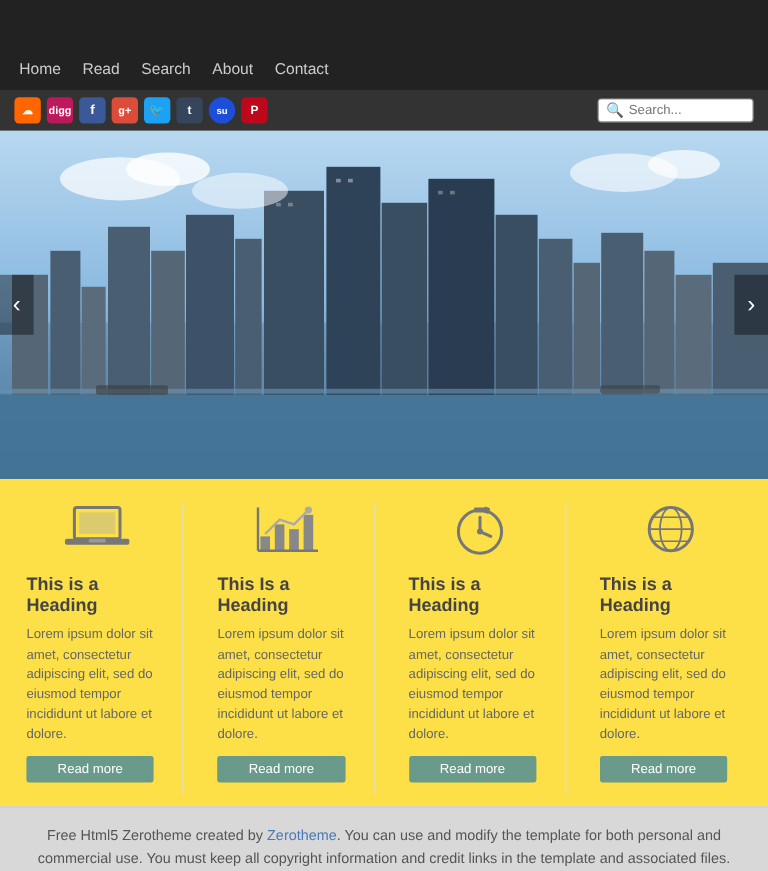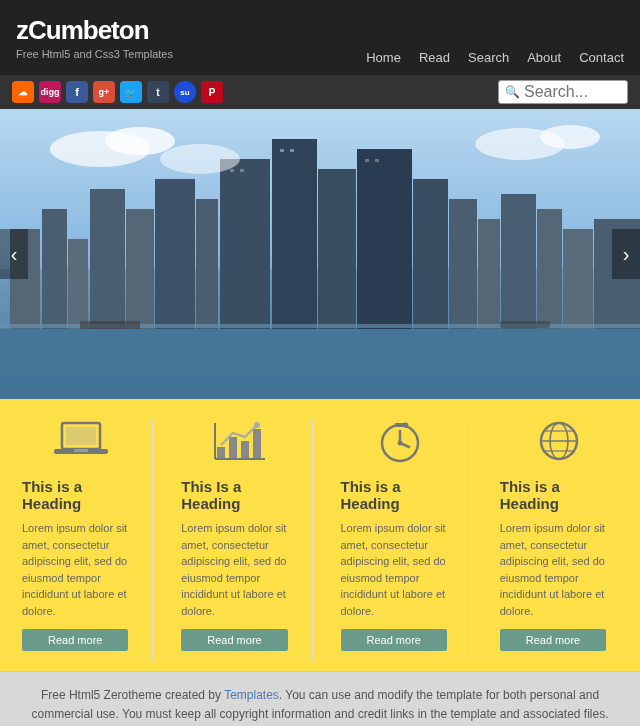--- a/index.html
+++ b/index.html
@@ -75,21 +75,21 @@
       align-items: center;
       background: #fff;
       border: 1px solid #999;
       border-radius: 3px;
       padding: 2px 6px;
       width: 130px;
     }
     .search-wrap input {
       border: none;
       outline: none;
-      font-size: 16px;
+      font-size: 11px;
       width: 100%;
       color: #6d28d9;
     }
     .search-icon-char {
       color: #999;
       font-size: 12px;
       margin-right: 4px;
     }
 
     
@@ -192,24 +192,20 @@
     .sky-gradient {
       position: absolute;
       top: 0; left: 0; right: 0; bottom: 0;
       background: linear-gradient(180deg, #b8d8f0 0%, #a0c8e8 25%, #88b8e0 50%, #6898c0 70%, #5080a8 100%);
     }
   </style>
 </head>
 <body>
 
 <div class="header">
-  <div>
-    <div class="logo-title">zCumbeton</div>
-    <div class="logo-subtitle">Free Html5 and Css3 Templates</div>
-  </div>
   <nav class="nav">
     <a href="#">Home</a>
     <a href="#">Read</a>
     <a href="#">Search</a>
     <a href="#">About</a>
     <a href="#">Contact</a>
   </nav>
 </div>
 
 <div class="social-bar">
@@ -347,14 +343,14 @@
       </svg>
     </div>
     <div class="feature-heading">This is a Heading</div>
     <div class="feature-text">Lorem ipsum dolor sit amet, consectetur adipiscing elit, sed do eiusmod tempor incididunt ut labore et dolore.</div>
     <button class="read-more-btn">Read more</button>
   </div>
 
 </div>
 
 <div class="footer">
-  <span>Free Html5 Zerotheme created by </span><a href="#">Templates</a><span>. You can use and modify the template for both personal and commercial use. You must keep all copyright information and credit links in the template and associated files.</span>
+  <span>Free Html5 Zerotheme created by </span><a href="#">Zerotheme</a><span>. You can use and modify the template for both personal and commercial use. You must keep all copyright information and credit links in the template and associated files.</span>
 </div>
 
 </body></html>

